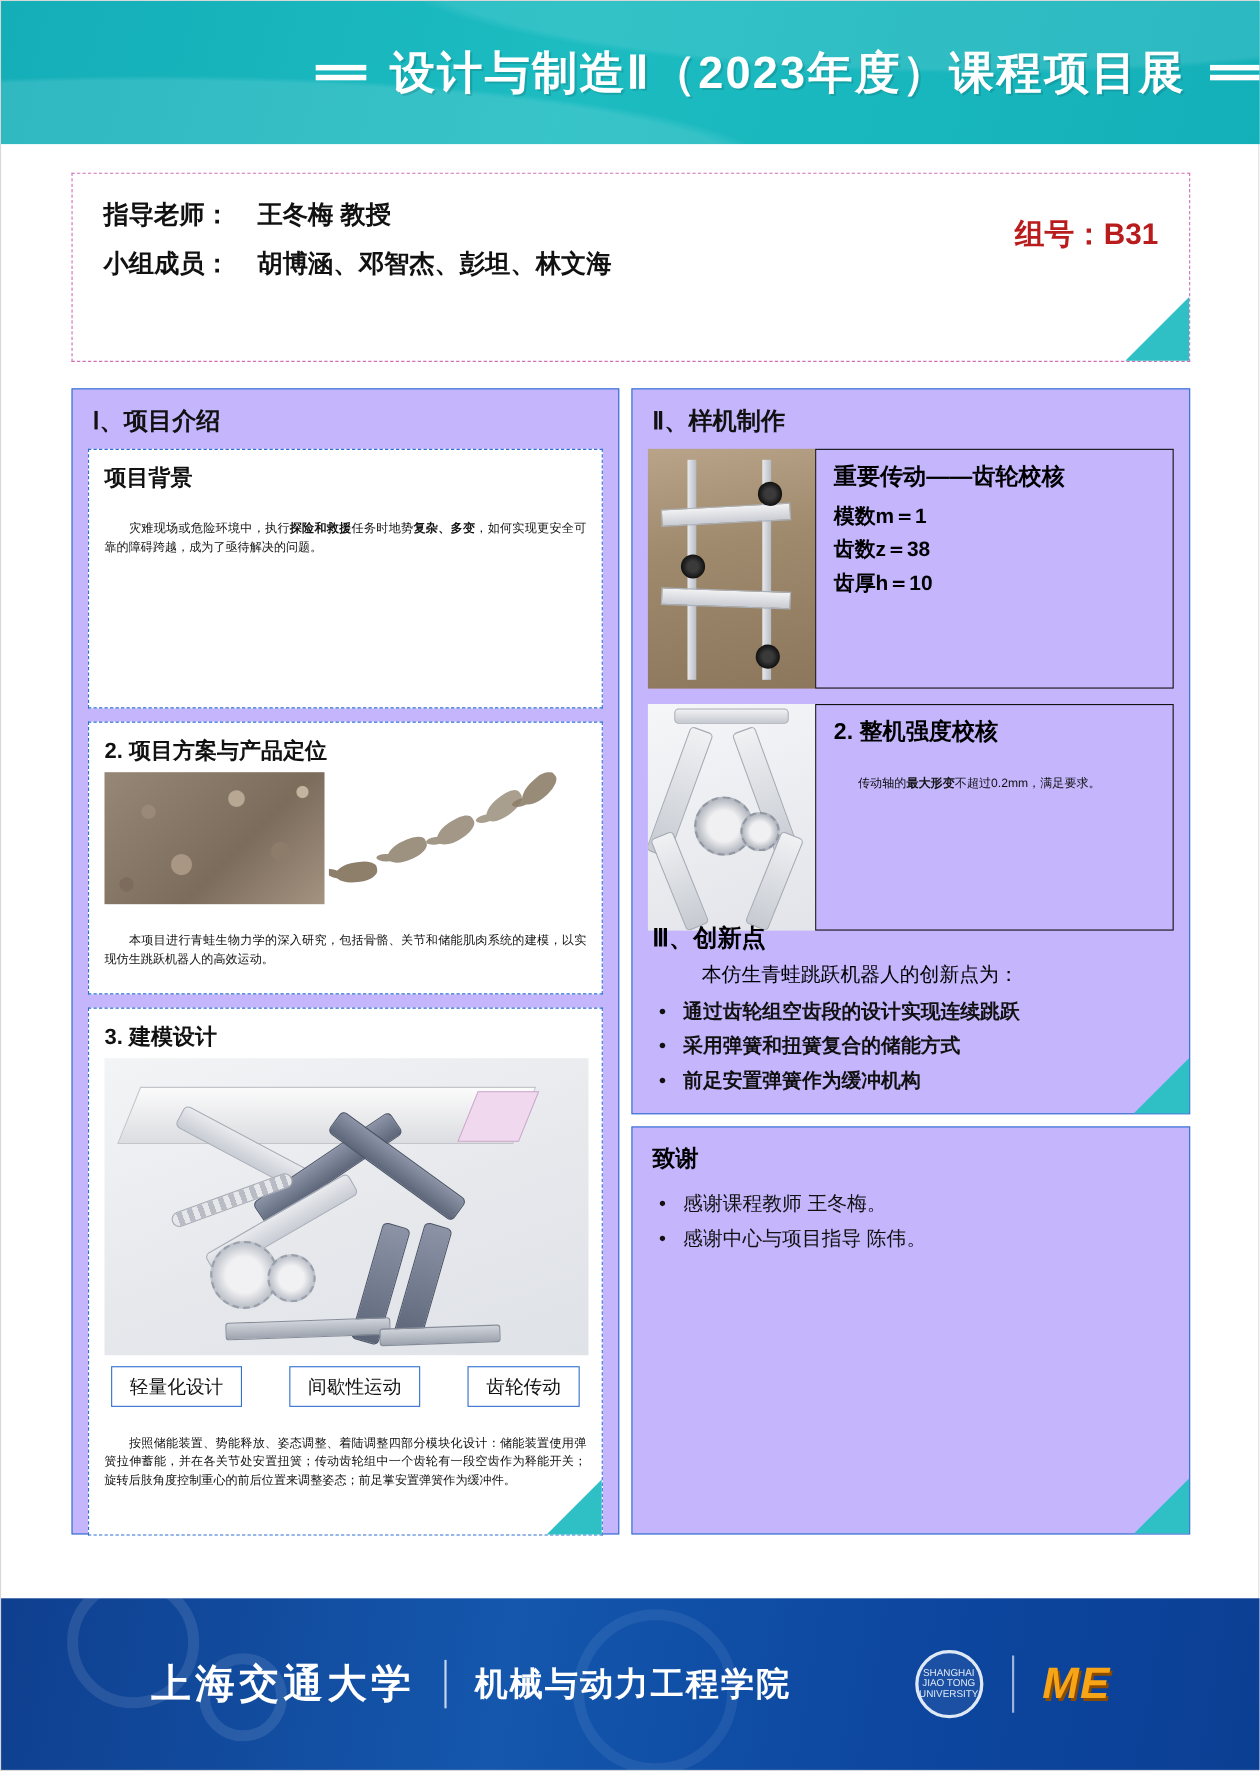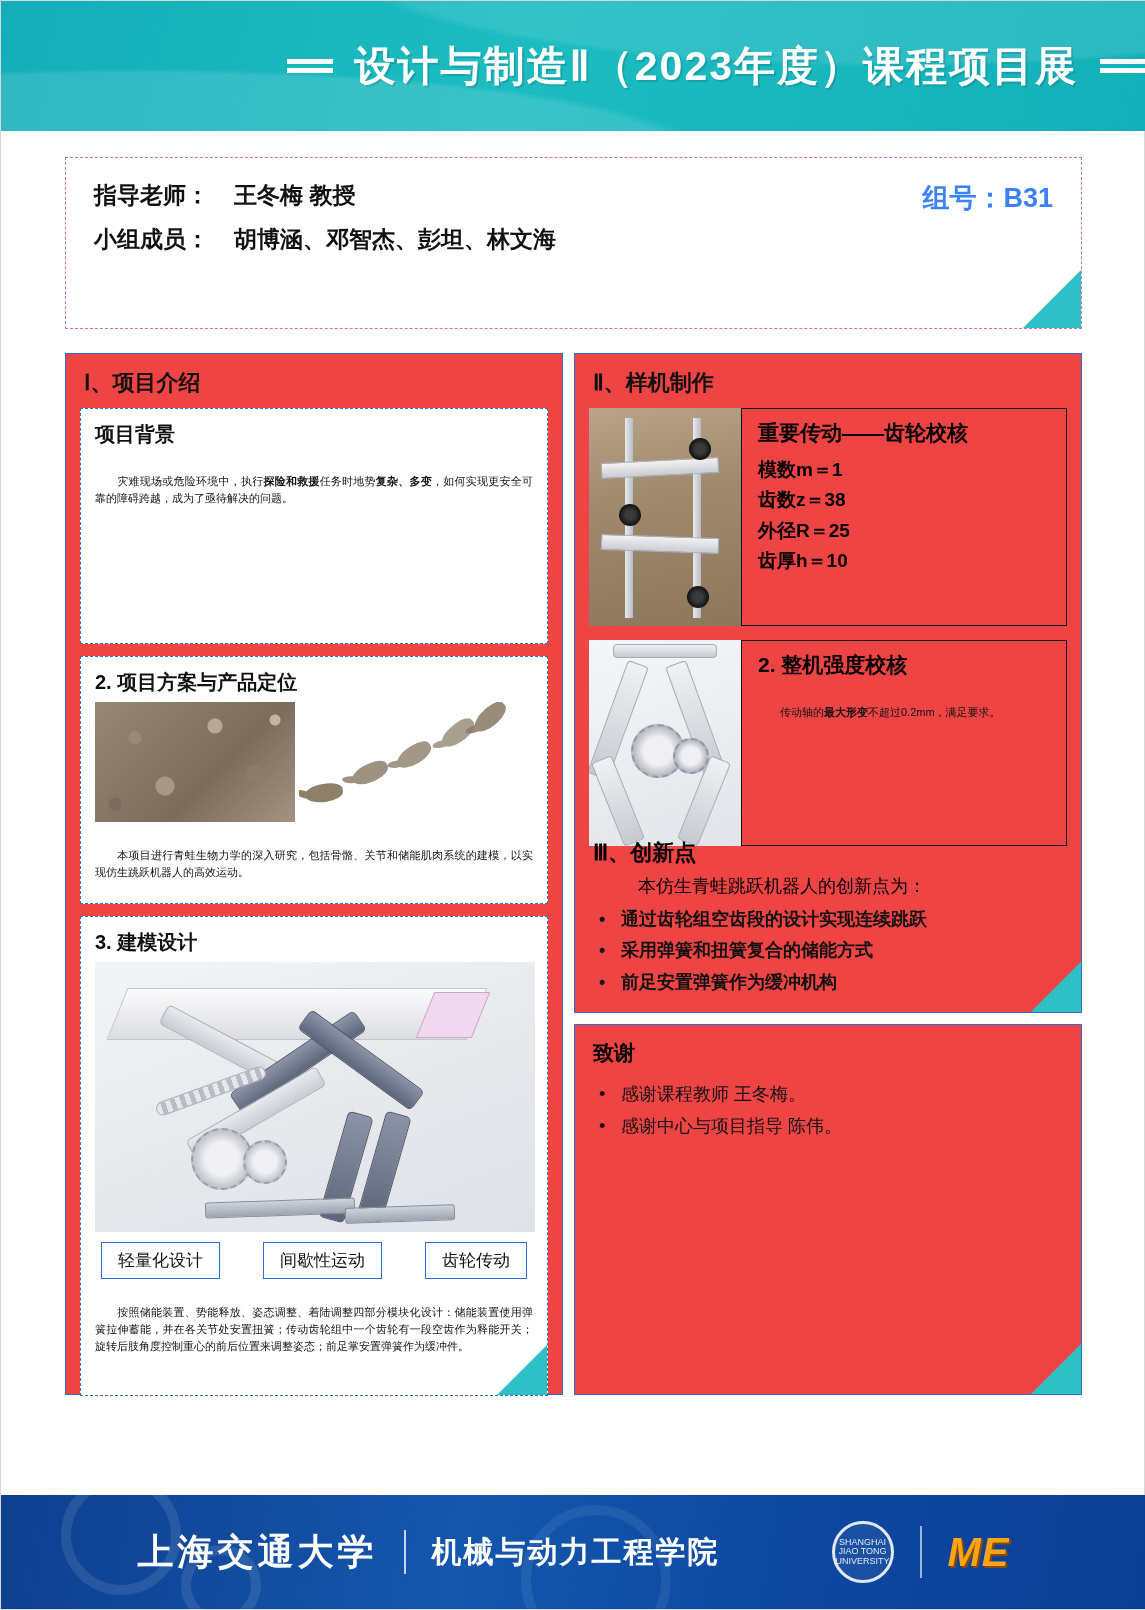--- a/index.html
+++ b/index.html
@@ -43,21 +43,21 @@
     color:#ffffff;
     font-size:41px;
     font-weight:bold;
     letter-spacing:2px;
     text-shadow: 2px 2px 0 rgba(0,0,0,0.12);
     white-space:nowrap;
   }
 
   
   .footer {
-    position:absolute; left:0; bottom:0; width:1145px; height:114px;
+    position:absolute; left:0; bottom:0; width:1145px; height:156px;
     background: linear-gradient(100deg,#0f3f8f 0%, #1457ad 40%, #0d47a0 70%, #0b3f94 100%);
     overflow:hidden;
   }
   .footer .gear {
     position:absolute; border-radius:50%;
     border:10px solid rgba(255,255,255,0.10);
   }
   .footer .g1 { width:120px; height:120px; left:60px; top:-20px; }
   .footer .g2 { width:80px; height:80px; left:180px; top:50px; }
   .footer .g3 { width:150px; height:150px; left:520px; top:10px; border-color:rgba(255,255,255,0.07); }
@@ -93,35 +93,35 @@
     border:1px dashed #d070b8;
     background:#fff;
     padding:22px 28px 0 28px;
   }
   .info-row { display:flex; align-items:flex-start; margin-bottom:13px; }
   .info-label {
     font-size:23px; font-weight:bold; color:#111; width:140px; flex:0 0 140px;
   }
   .info-value { font-size:23px; font-weight:bold; color:#111; }
   .group-no {
-    position:absolute; right:28px; top:22px;
-    font-size:27px; font-weight:bold; color:#3b82f6;
+    position:absolute; right:28px; top:37px;
+    font-size:27px; font-weight:bold; color:#b91c1c;
   }
   .corner-tri {
     position:absolute; right:0; bottom:0;
     width:0; height:0;
     border-left:58px solid transparent;
     border-bottom:58px solid #2fc0c6;
   }
 
   
   .col {
     position:absolute; top:222px;
     border:1px solid #2f6fd0;
-    background:#ef4444;
+    background:#c4b5fd;
   }
   .col-left { left:64px; width:498px; height:1042px; }
   .col-right { left:573px; width:508px; height:660px; }
   .col-right2 { left:573px; top:893px; width:508px; height:371px; }
 
   .sec-title {
     font-size:22px; font-weight:bold; color:#111;
     padding:14px 0 10px 18px;
   }
   .panel {
@@ -373,21 +373,20 @@
           <div class="rail"></div>
             <div class="rail rail2"></div>
           <div class="knob" style="left:30px; top:96px;"></div>
           <div class="knob" style="left:100px; top:30px;"></div>
           <div class="knob" style="left:98px; top:178px;"></div>
         </div>
         <div class="gearbox">
           <h3>重要传动——齿轮校核</h3>
           <div class="line">模数m＝1</div>
           <div class="line">齿数z＝38</div>
-          <div class="line">外径R＝25</div>
           <div class="line">齿厚h＝10</div>
         </div>
       </div>
 
       <div class="proto-row" style="margin:14px 14px 0 14px;">
         <div class="img-proto2">
           <div class="arm" style="left:18px; top:20px; width:22px; height:120px; transform:rotate(20deg);"></div>
           <div class="arm" style="left:96px; top:20px; width:22px; height:120px; transform:rotate(-20deg);"></div>
           <div class="arm" style="left:18px; top:116px; width:22px; height:90px; transform:rotate(-22deg);"></div>
           <div class="arm" style="left:104px; top:116px; width:22px; height:90px; transform:rotate(22deg);"></div>

